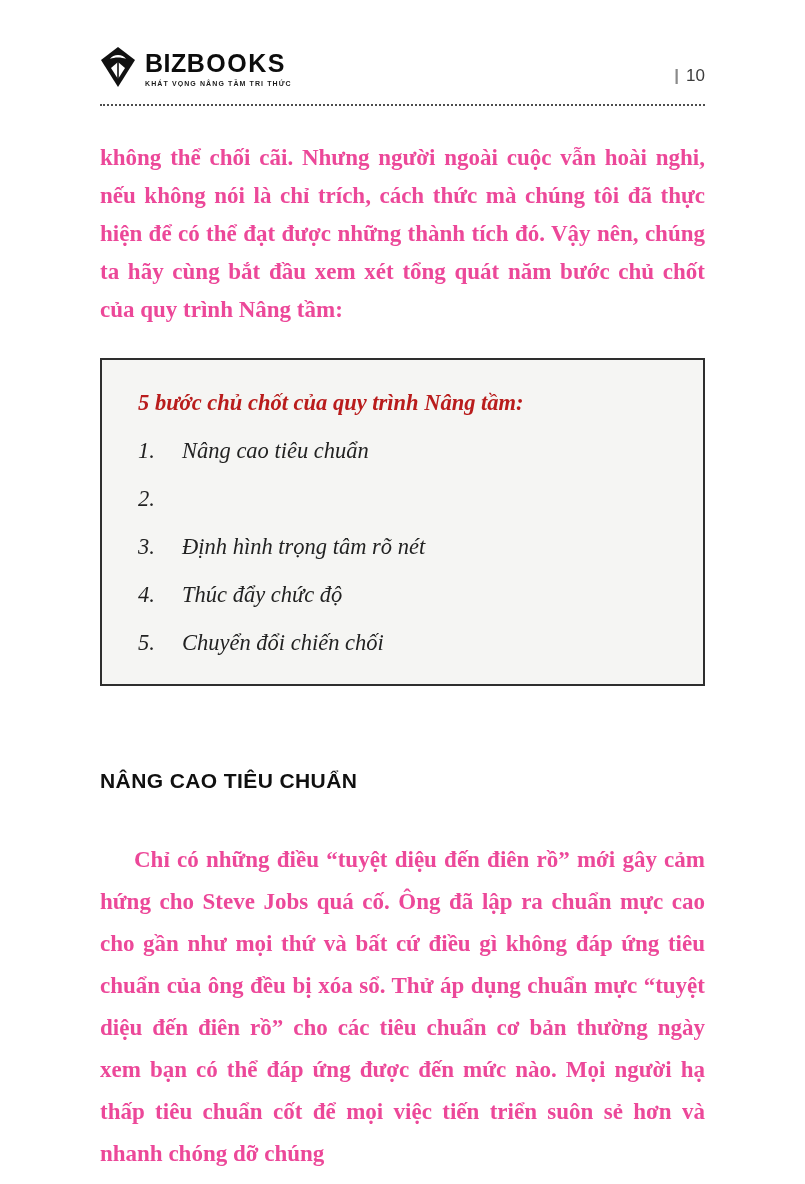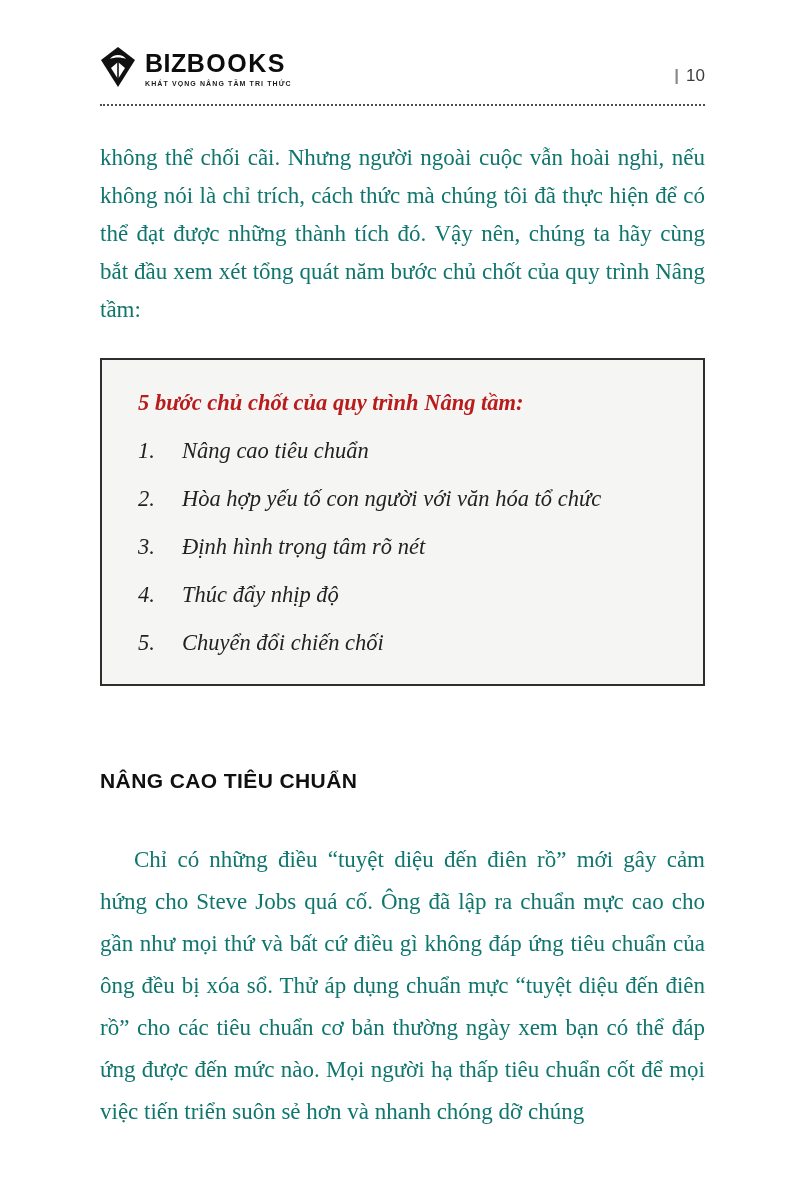--- a/index.html
+++ b/index.html
@@ -61,21 +61,22 @@
     align-items: baseline;
     gap: 7px;
   }
   .page-number .sep { color: #8a8a8a; font-weight: bold; }
 
   
   .para {
     font-size: 23px;
     line-height: 38px;
     text-align: justify;
-    color: #0f766e;
+    color: #ec4899;
+    font-weight: bold;
   }
   .para-intro { margin-top: 33px; }
   .para-body  { margin-top: 46px; text-indent: 34px; line-height: 42px; }
 
   
   .key-box {
     margin-top: 29px;
     border: 2px solid #2e2e2e;
     background: #f5f5f3;
     padding: 30px 36px 28px 36px;
@@ -137,29 +138,28 @@
 
   <div class="key-box">
     <p class="key-box-title">5 bước chủ chốt của quy trình Nâng tầm:</p>
     <ol class="key-list">
       <li>
         <span class="num">1.</span>
         <span class="txt">Nâng cao tiêu chuẩn</span>
       </li>
       <li>
         <span class="num">2.</span>
-        <span class="txt">Hòa hợp yếu tố con người với văn hóa tổ chức</span>
       </li>
       <li>
         <span class="num">3.</span>
         <span class="txt">Định hình trọng tâm rõ nét</span>
       </li>
       <li>
         <span class="num">4.</span>
-        <span class="txt">Thúc đẩy nhịp độ</span>
+        <span class="txt">Thúc đẩy chức độ</span>
       </li>
       <li>
         <span class="num">5.</span>
         <span class="txt">Chuyển đổi chiến chối</span>
       </li>
     </ol>
   </div>
 
   <h2 class="section-heading">NÂNG CAO TIÊU CHUẨN</h2>
 

